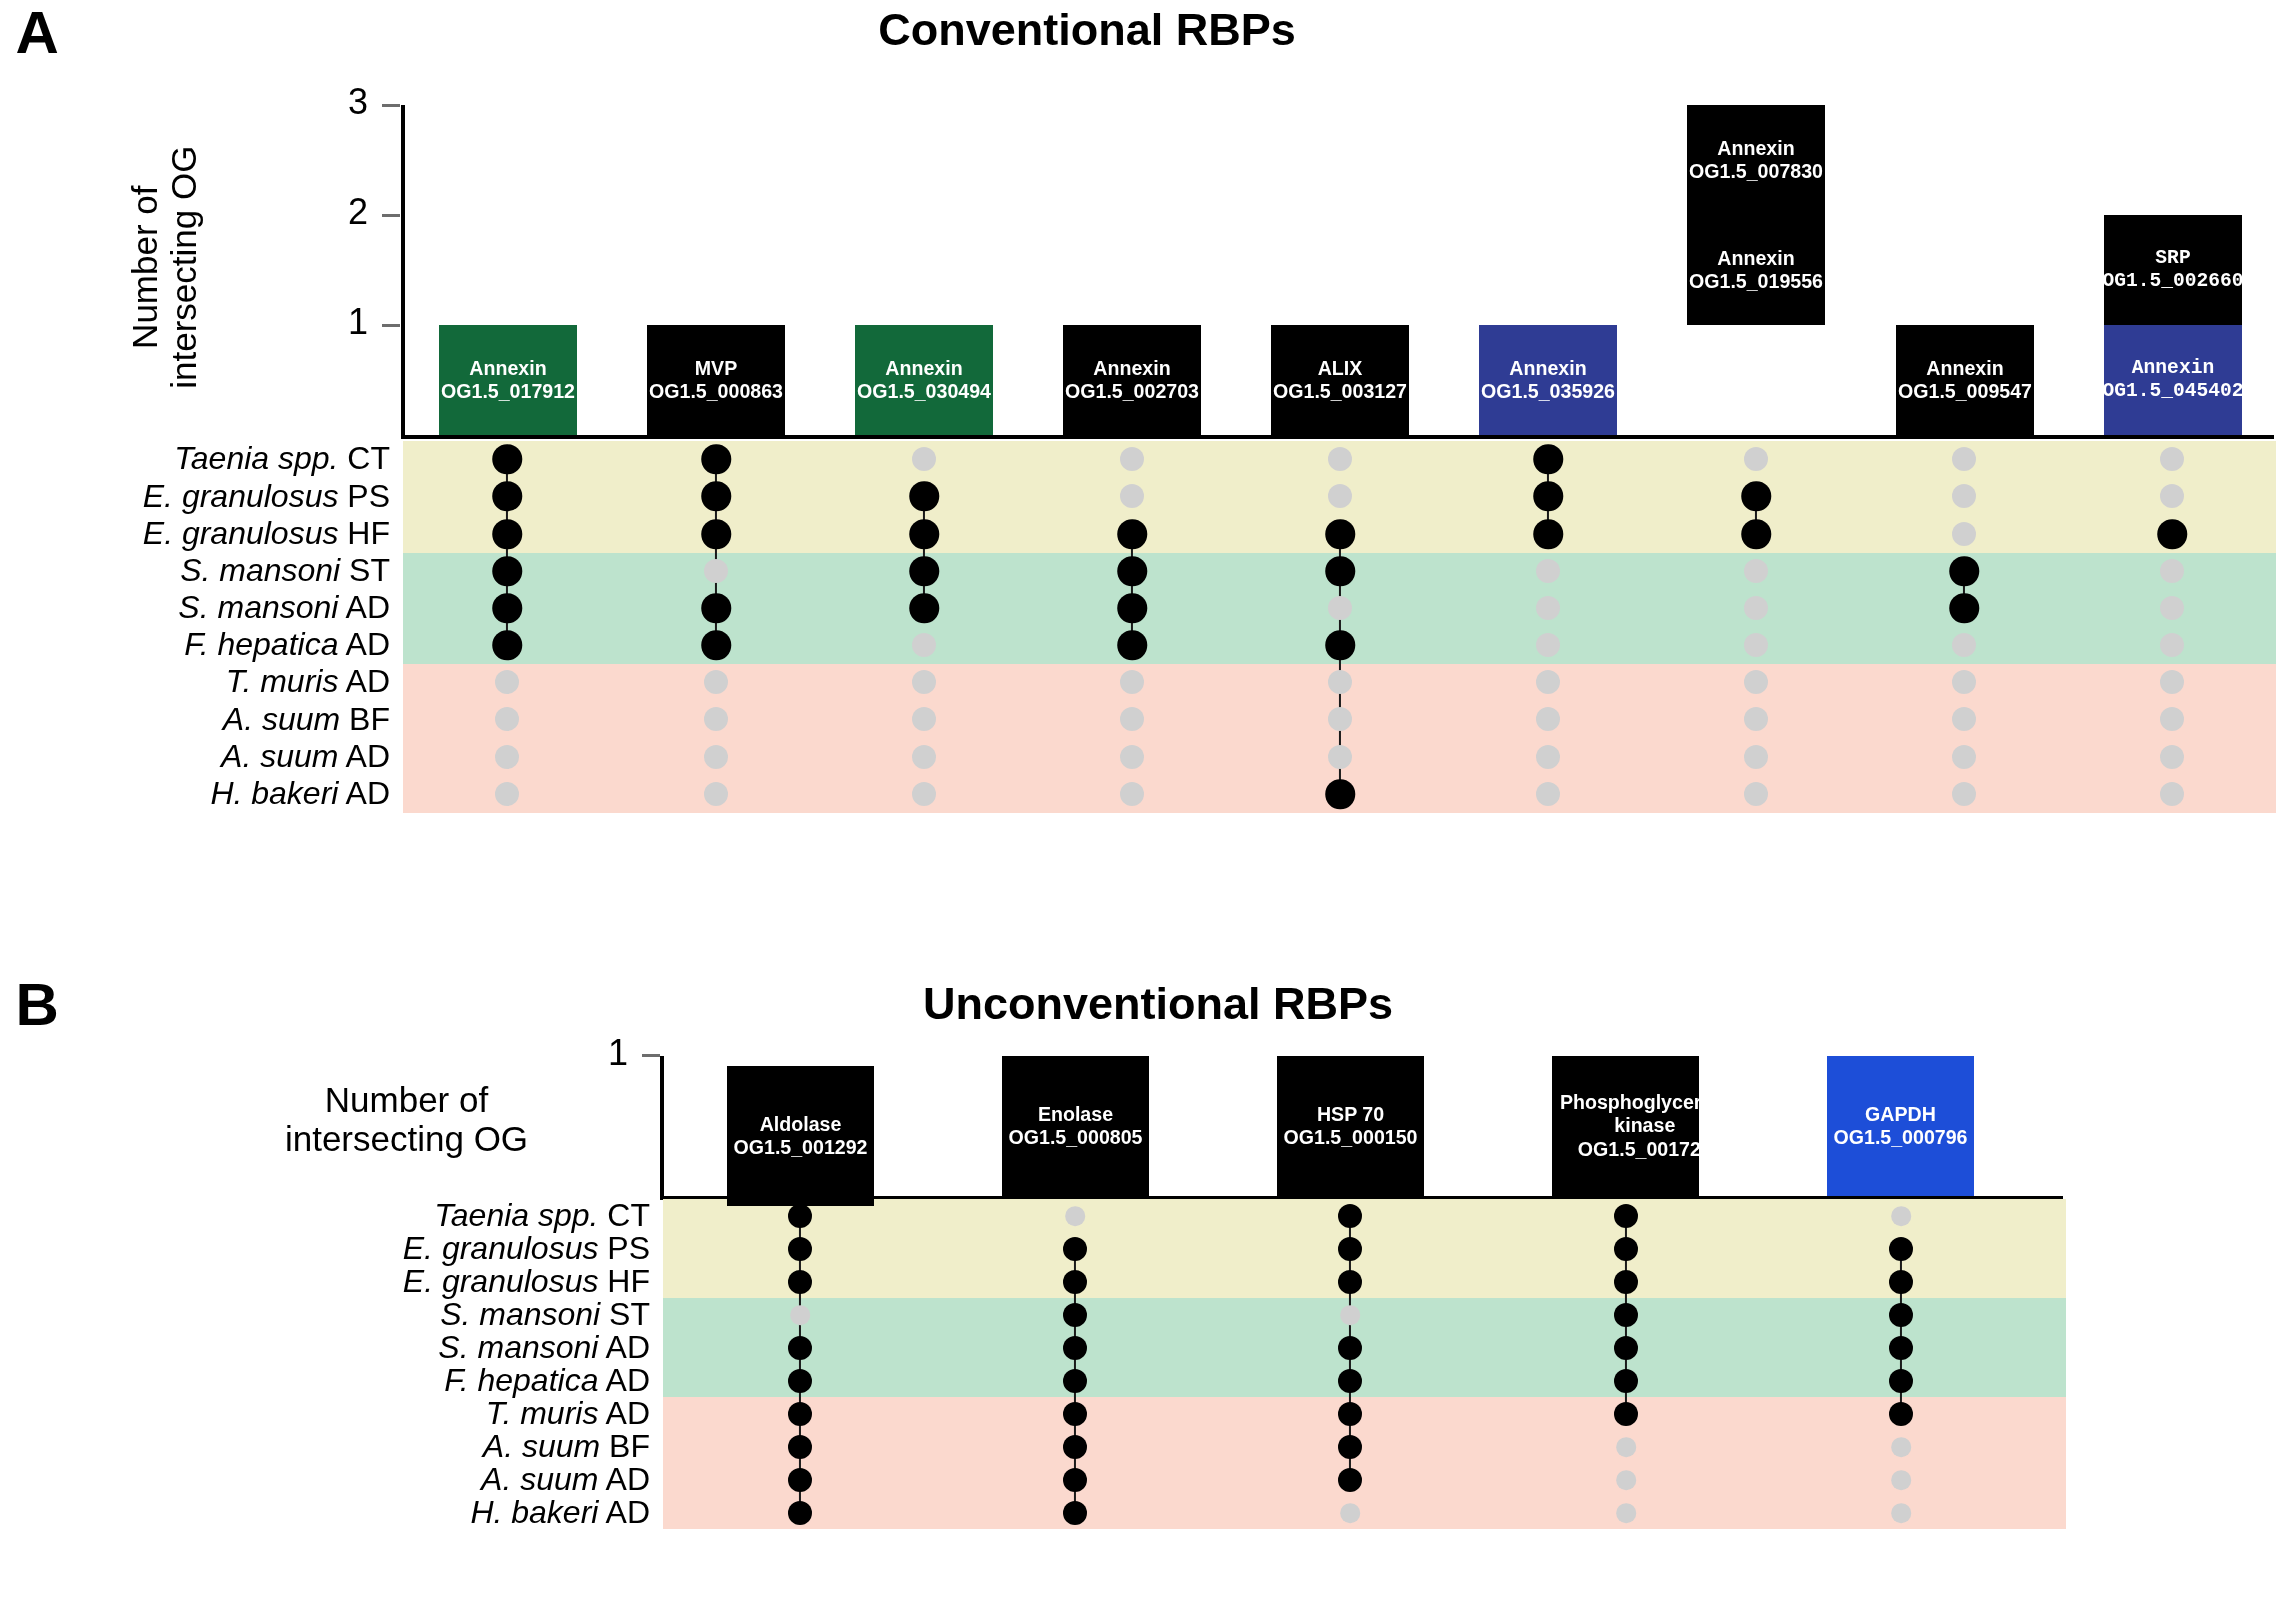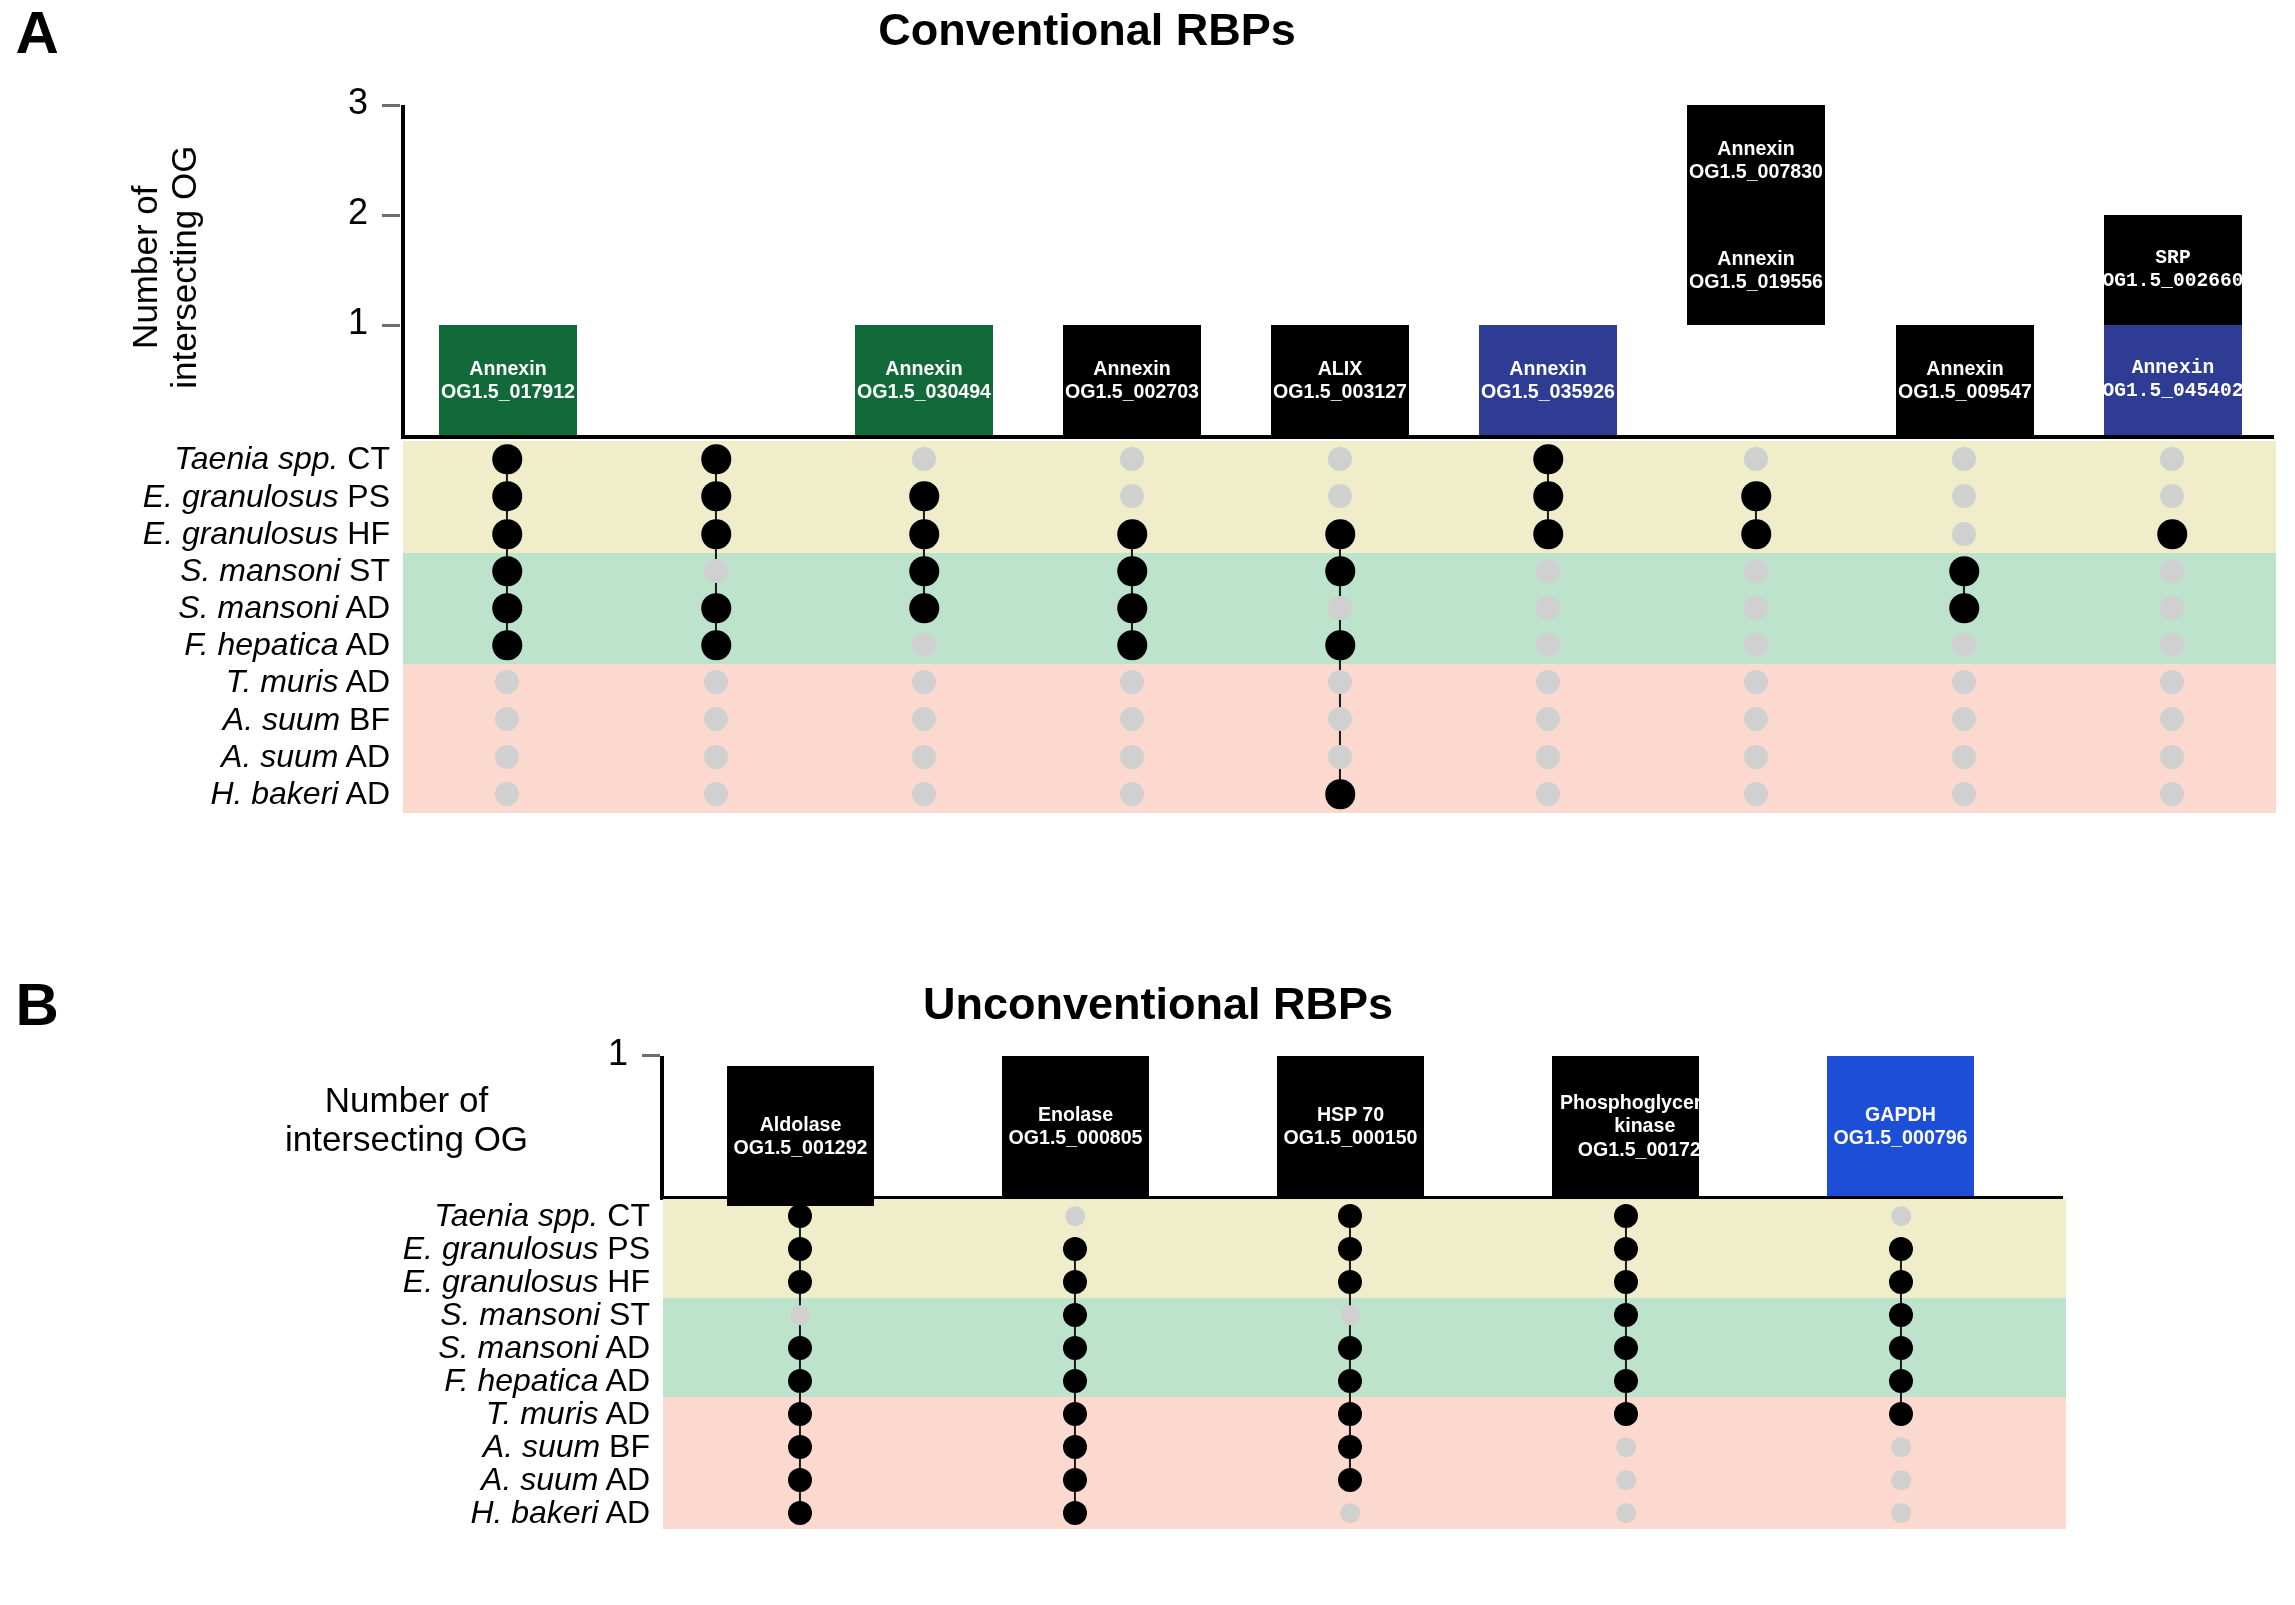--- a/index.html
+++ b/index.html
@@ -106,20 +106,26 @@
     <div class="dot on" style="width: 29.5px; height: 29.5px; left: 507px; top: 459px;"></div>
     <div class="dot on" style="width: 29.5px; height: 29.5px; left: 507px; top: 496px;"></div>
     <div class="dot on" style="width: 29.5px; height: 29.5px; left: 507px; top: 534px;"></div>
     <div class="dot on" style="width: 29.5px; height: 29.5px; left: 507px; top: 571px;"></div>
     <div class="dot on" style="width: 29.5px; height: 29.5px; left: 507px; top: 608px;"></div>
     <div class="dot on" style="width: 29.5px; height: 29.5px; left: 507px; top: 645px;"></div>
     <div class="dot off" style="width: 24px; height: 24px; left: 507px; top: 682px;"></div>
     <div class="dot off" style="width: 24px; height: 24px; left: 507px; top: 719px;"></div>
     <div class="dot off" style="width: 24px; height: 24px; left: 507px; top: 757px;"></div>
     <div class="dot off" style="width: 24px; height: 24px; left: 507px; top: 794px;"></div>
+    <div class="barcol" style="left: 647px; top: 325px; width: 138px; height: 110px;">
+      <div class="seg" style="top: 0px; height: 110px; background: rgb(0, 0, 0);">
+        <span class="nm">MVP</span>
+        <span class="og">OG1.5_000863</span>
+      </div>
+    </div>
     <div class="connector" style="left: 716px; top: 459px; height: 186px;"></div>
     <div class="dot on" style="width: 29.5px; height: 29.5px; left: 716px; top: 459px;"></div>
     <div class="dot on" style="width: 29.5px; height: 29.5px; left: 716px; top: 496px;"></div>
     <div class="dot on" style="width: 29.5px; height: 29.5px; left: 716px; top: 534px;"></div>
     <div class="dot off" style="width: 24px; height: 24px; left: 716px; top: 571px;"></div>
     <div class="dot on" style="width: 29.5px; height: 29.5px; left: 716px; top: 608px;"></div>
     <div class="dot on" style="width: 29.5px; height: 29.5px; left: 716px; top: 645px;"></div>
     <div class="dot off" style="width: 24px; height: 24px; left: 716px; top: 682px;"></div>
     <div class="dot off" style="width: 24px; height: 24px; left: 716px; top: 719px;"></div>
     <div class="dot off" style="width: 24px; height: 24px; left: 716px; top: 757px;"></div>

